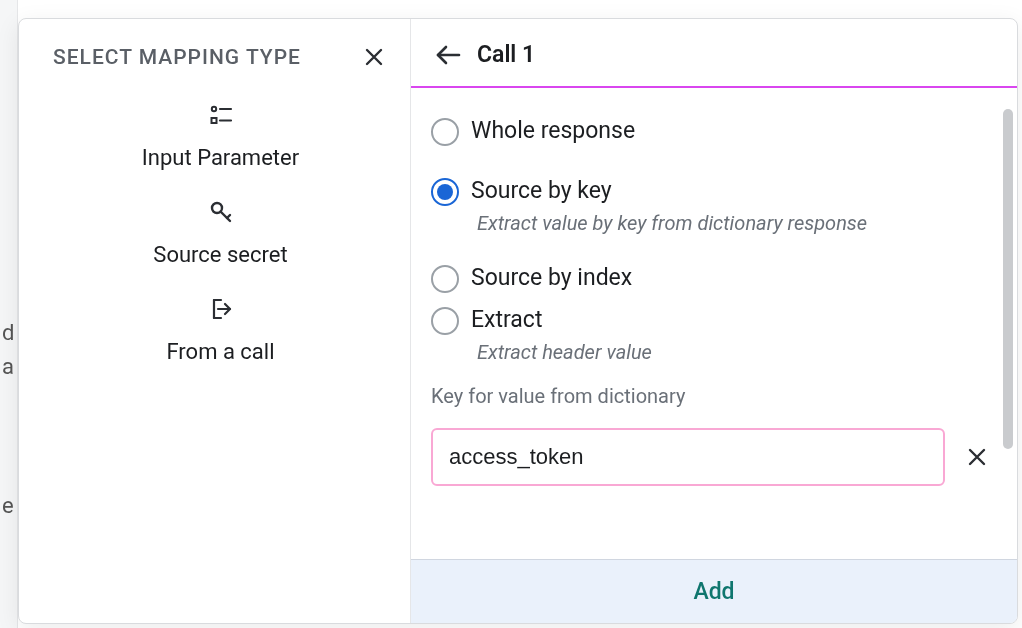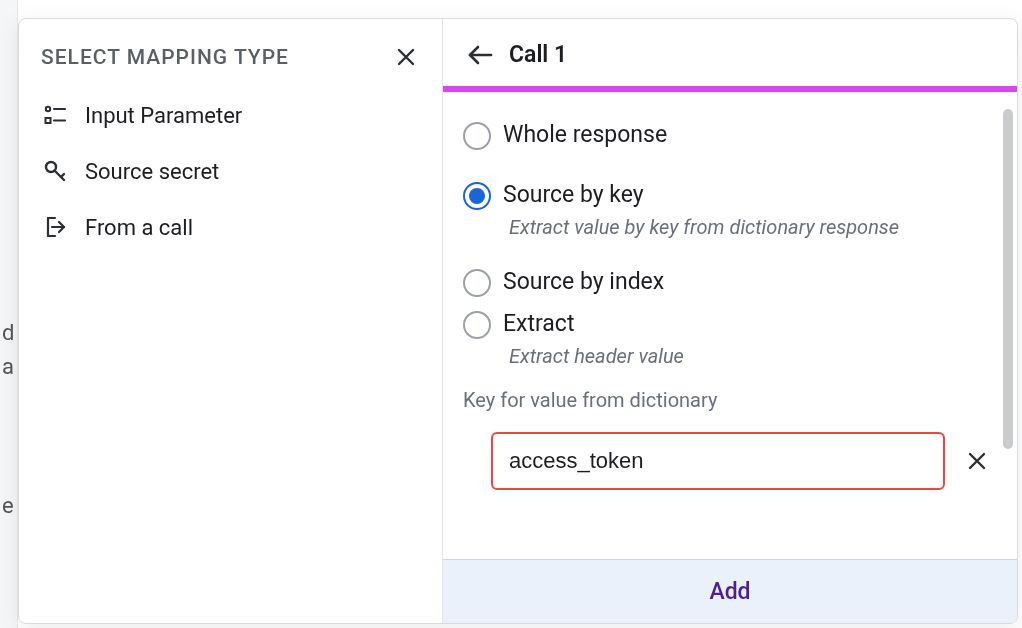--- a/index.html
+++ b/index.html
@@ -30,24 +30,25 @@
     width: 1000px; height: 606px;
     background: #fff;
     border: 1px solid #d9dbde;
     border-radius: 8px;
     box-shadow: 0 6px 24px rgba(0,0,0,0.08);
     display: flex;
     overflow: hidden;
   }
   
   .left-col {
-    width: 424px;
+    width: 392px;
     border-right: 1px solid #e5e6e8;
     display: flex; flex-direction: column;
     padding-top: 4px;
+    padding-left: 12px;
   }
   .left-header {
     display: flex; align-items: center;
     justify-content: space-between;
     padding: 20px 22px 16px 22px;
   }
   .left-title {
     font-size: 21px;
     letter-spacing: 1px;
     font-weight: 500;
@@ -60,38 +61,39 @@
     line-height: 1;
     padding: 4px;
   }
   .menu-item {
     display: flex; align-items: center;
     padding: 14px 22px;
     gap: 16px;
     cursor: pointer;
     font-size: 22px;
     color: #1c1e21;
+    flex-direction: column;
   }
   .menu-icon {
     width: 28px; height: 28px;
     display: flex; align-items: center; justify-content: center;
     color: #2b2e33;
     flex-shrink: 0;
   }
   
   .right-col {
     flex: 1;
     display: flex; flex-direction: column;
     position: relative;
   }
   .right-header {
     display: flex; align-items: center;
     gap: 16px;
     padding: 22px 24px 18px 24px;
-    border-bottom: 6px solid #d946ef;
+    border-bottom: 2px solid #d946ef;
   }
   .back-arrow {
     cursor: pointer;
     width: 26px; height: 26px;
     display: flex; align-items: center; justify-content: center;
     color: #2b2e33;
   }
   .right-title {
     font-size: 23px;
     font-weight: 600;
@@ -155,44 +157,43 @@
     color: #6a7078;
     margin: 10px 0 20px 0;
   }
   .input-row {
     display: flex; align-items: center; gap: 16px;
     margin-bottom: 10px;
   }
   .text-input {
     flex: 1;
     height: 58px;
-    border: 2px solid #ef4444;
+    border: 2px solid #f9a8d4;
     border-radius: 6px;
     padding: 0 16px;
     font-size: 22px;
     color: #1c1e21;
     outline: none;
     background: #fff;
-    margin-left: 28px;
   }
   .clear-x {
     font-size: 26px;
     color: #2b2e33;
     cursor: pointer;
     padding: 6px;
   }
   .footer-bar {
     height: 64px;
     border-top: 1px solid #d0d6e0;
     background: #eaf1fb;
     display: flex; align-items: center; justify-content: center;
   }
   .add-btn {
     font-size: 23px;
-    color: #4c1d95;
+    color: #0f766e;
     font-weight: 500;
     cursor: pointer;
     width: 100%; height: 100%;
     display: flex; align-items: center; justify-content: center;
   }
   svg { display: block; }
 </style>
 </head>
 <body>
 

